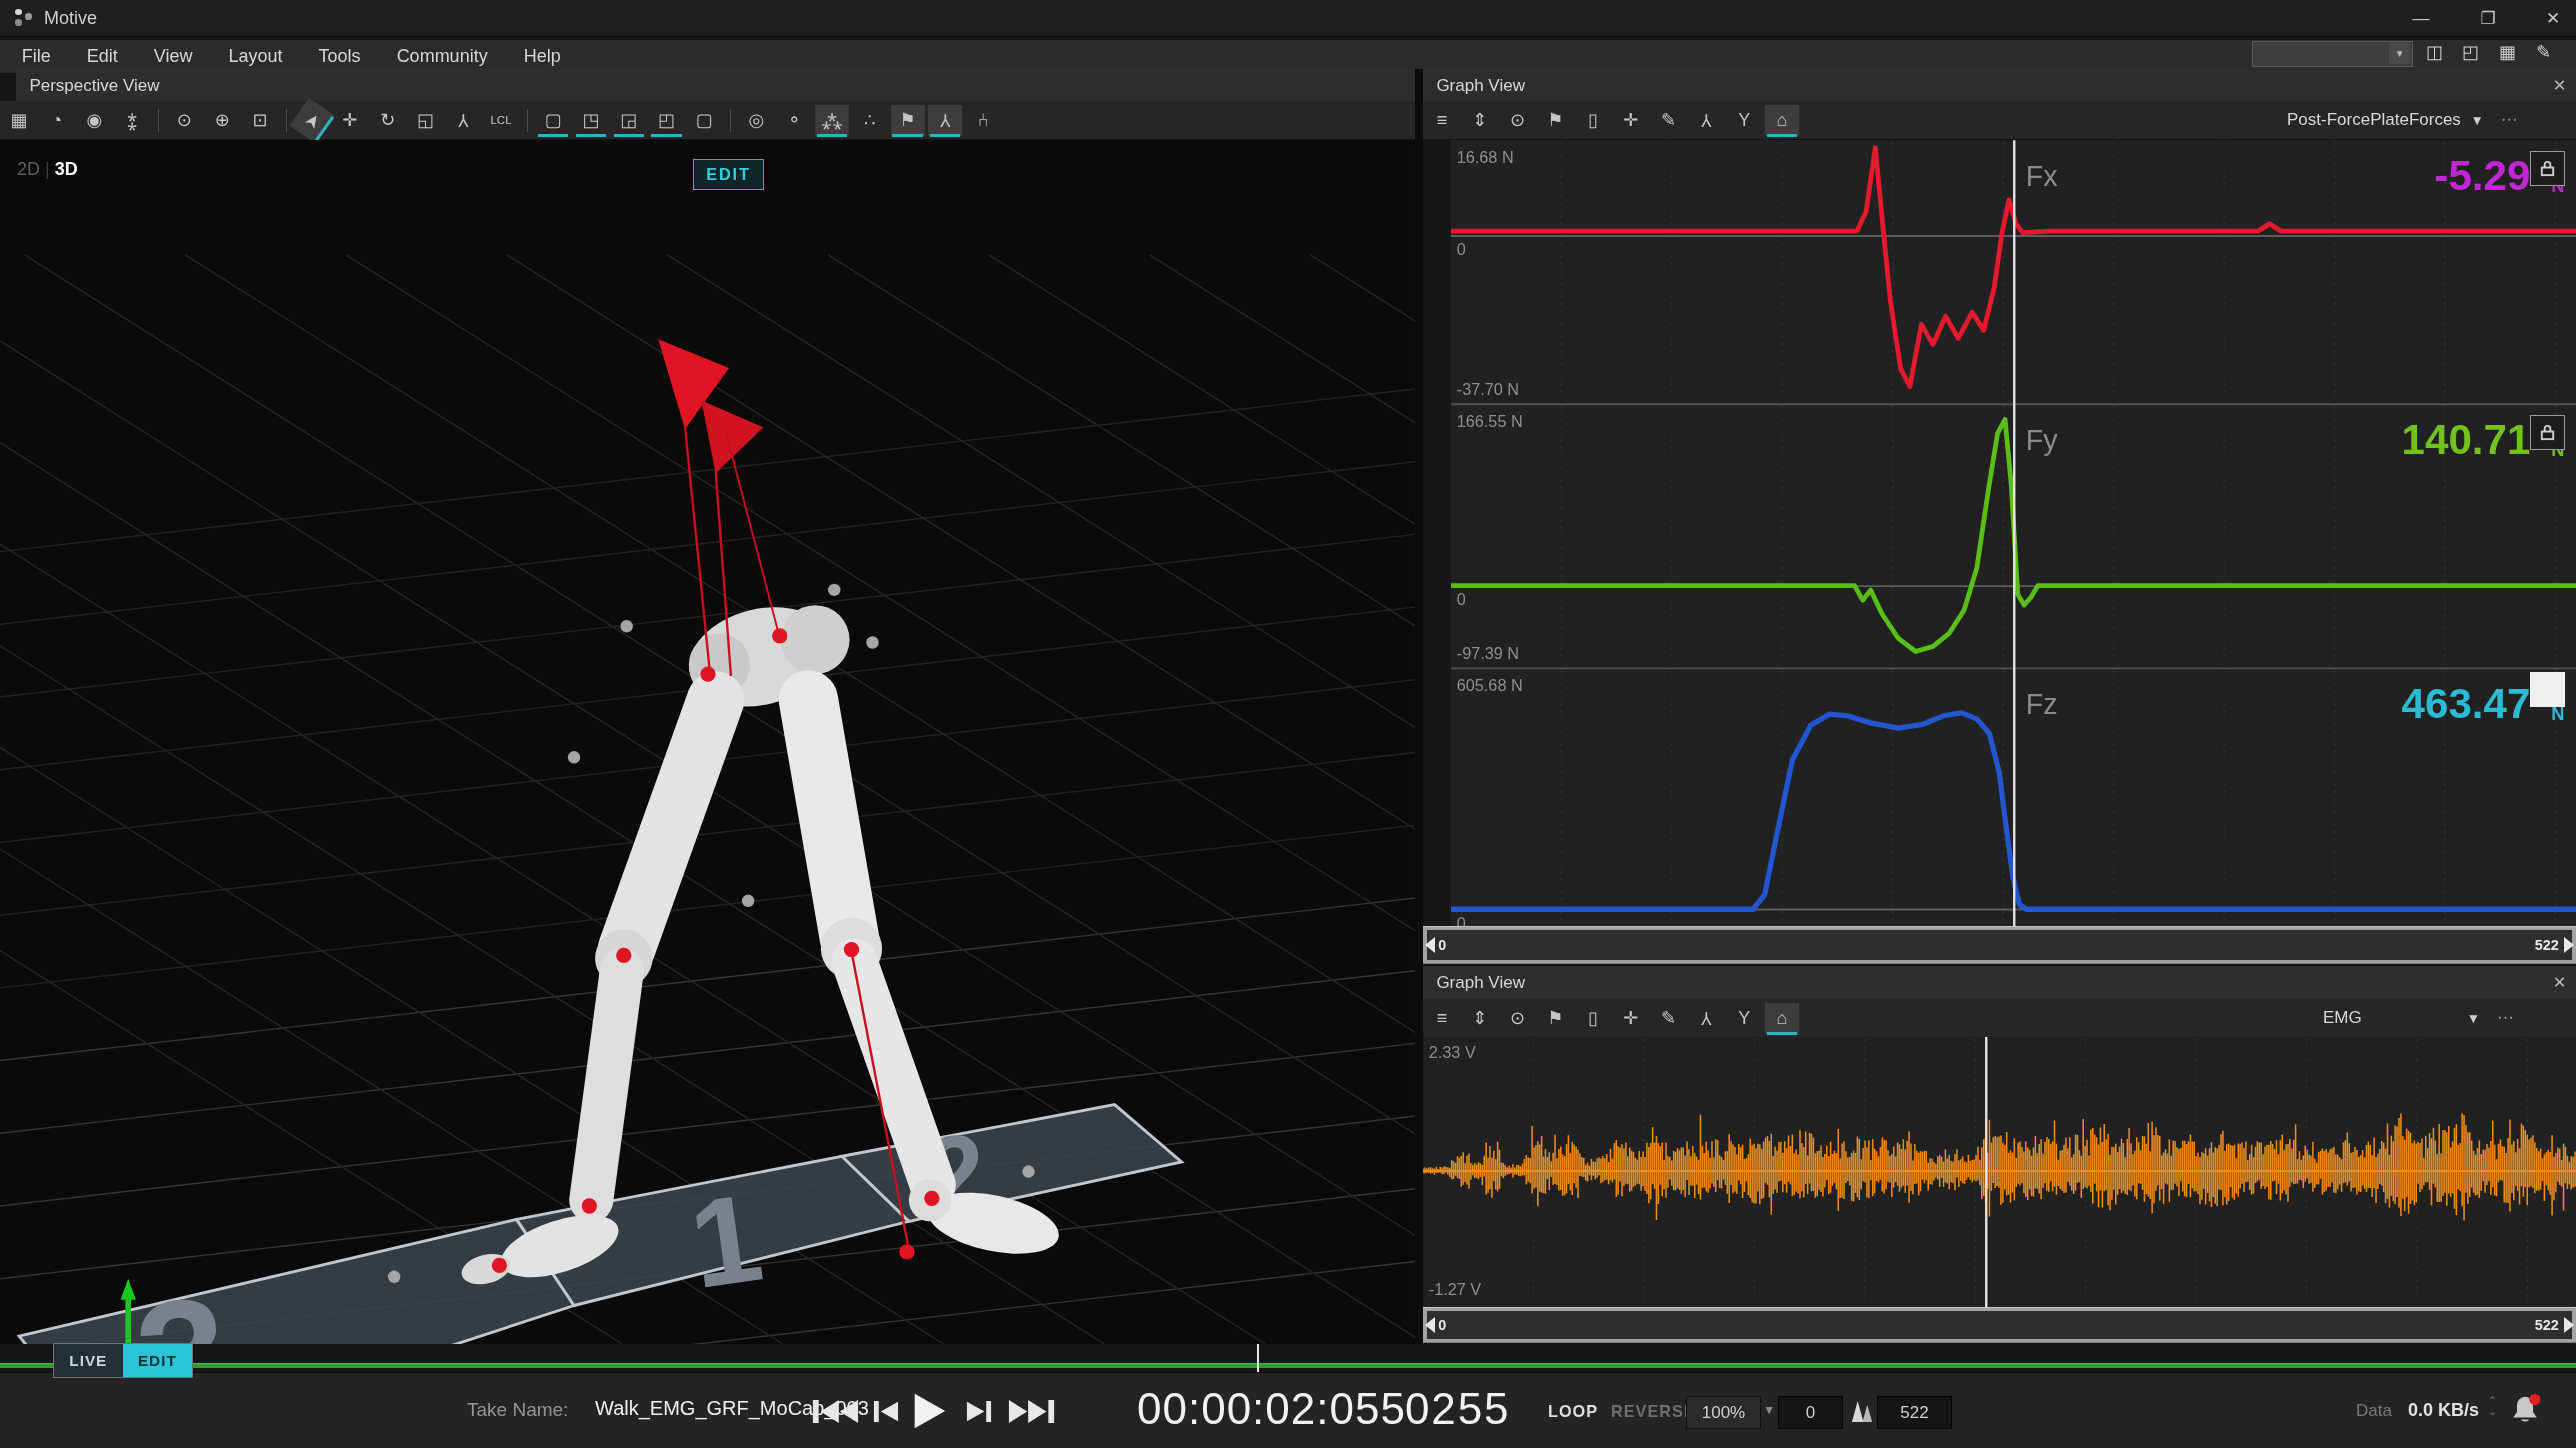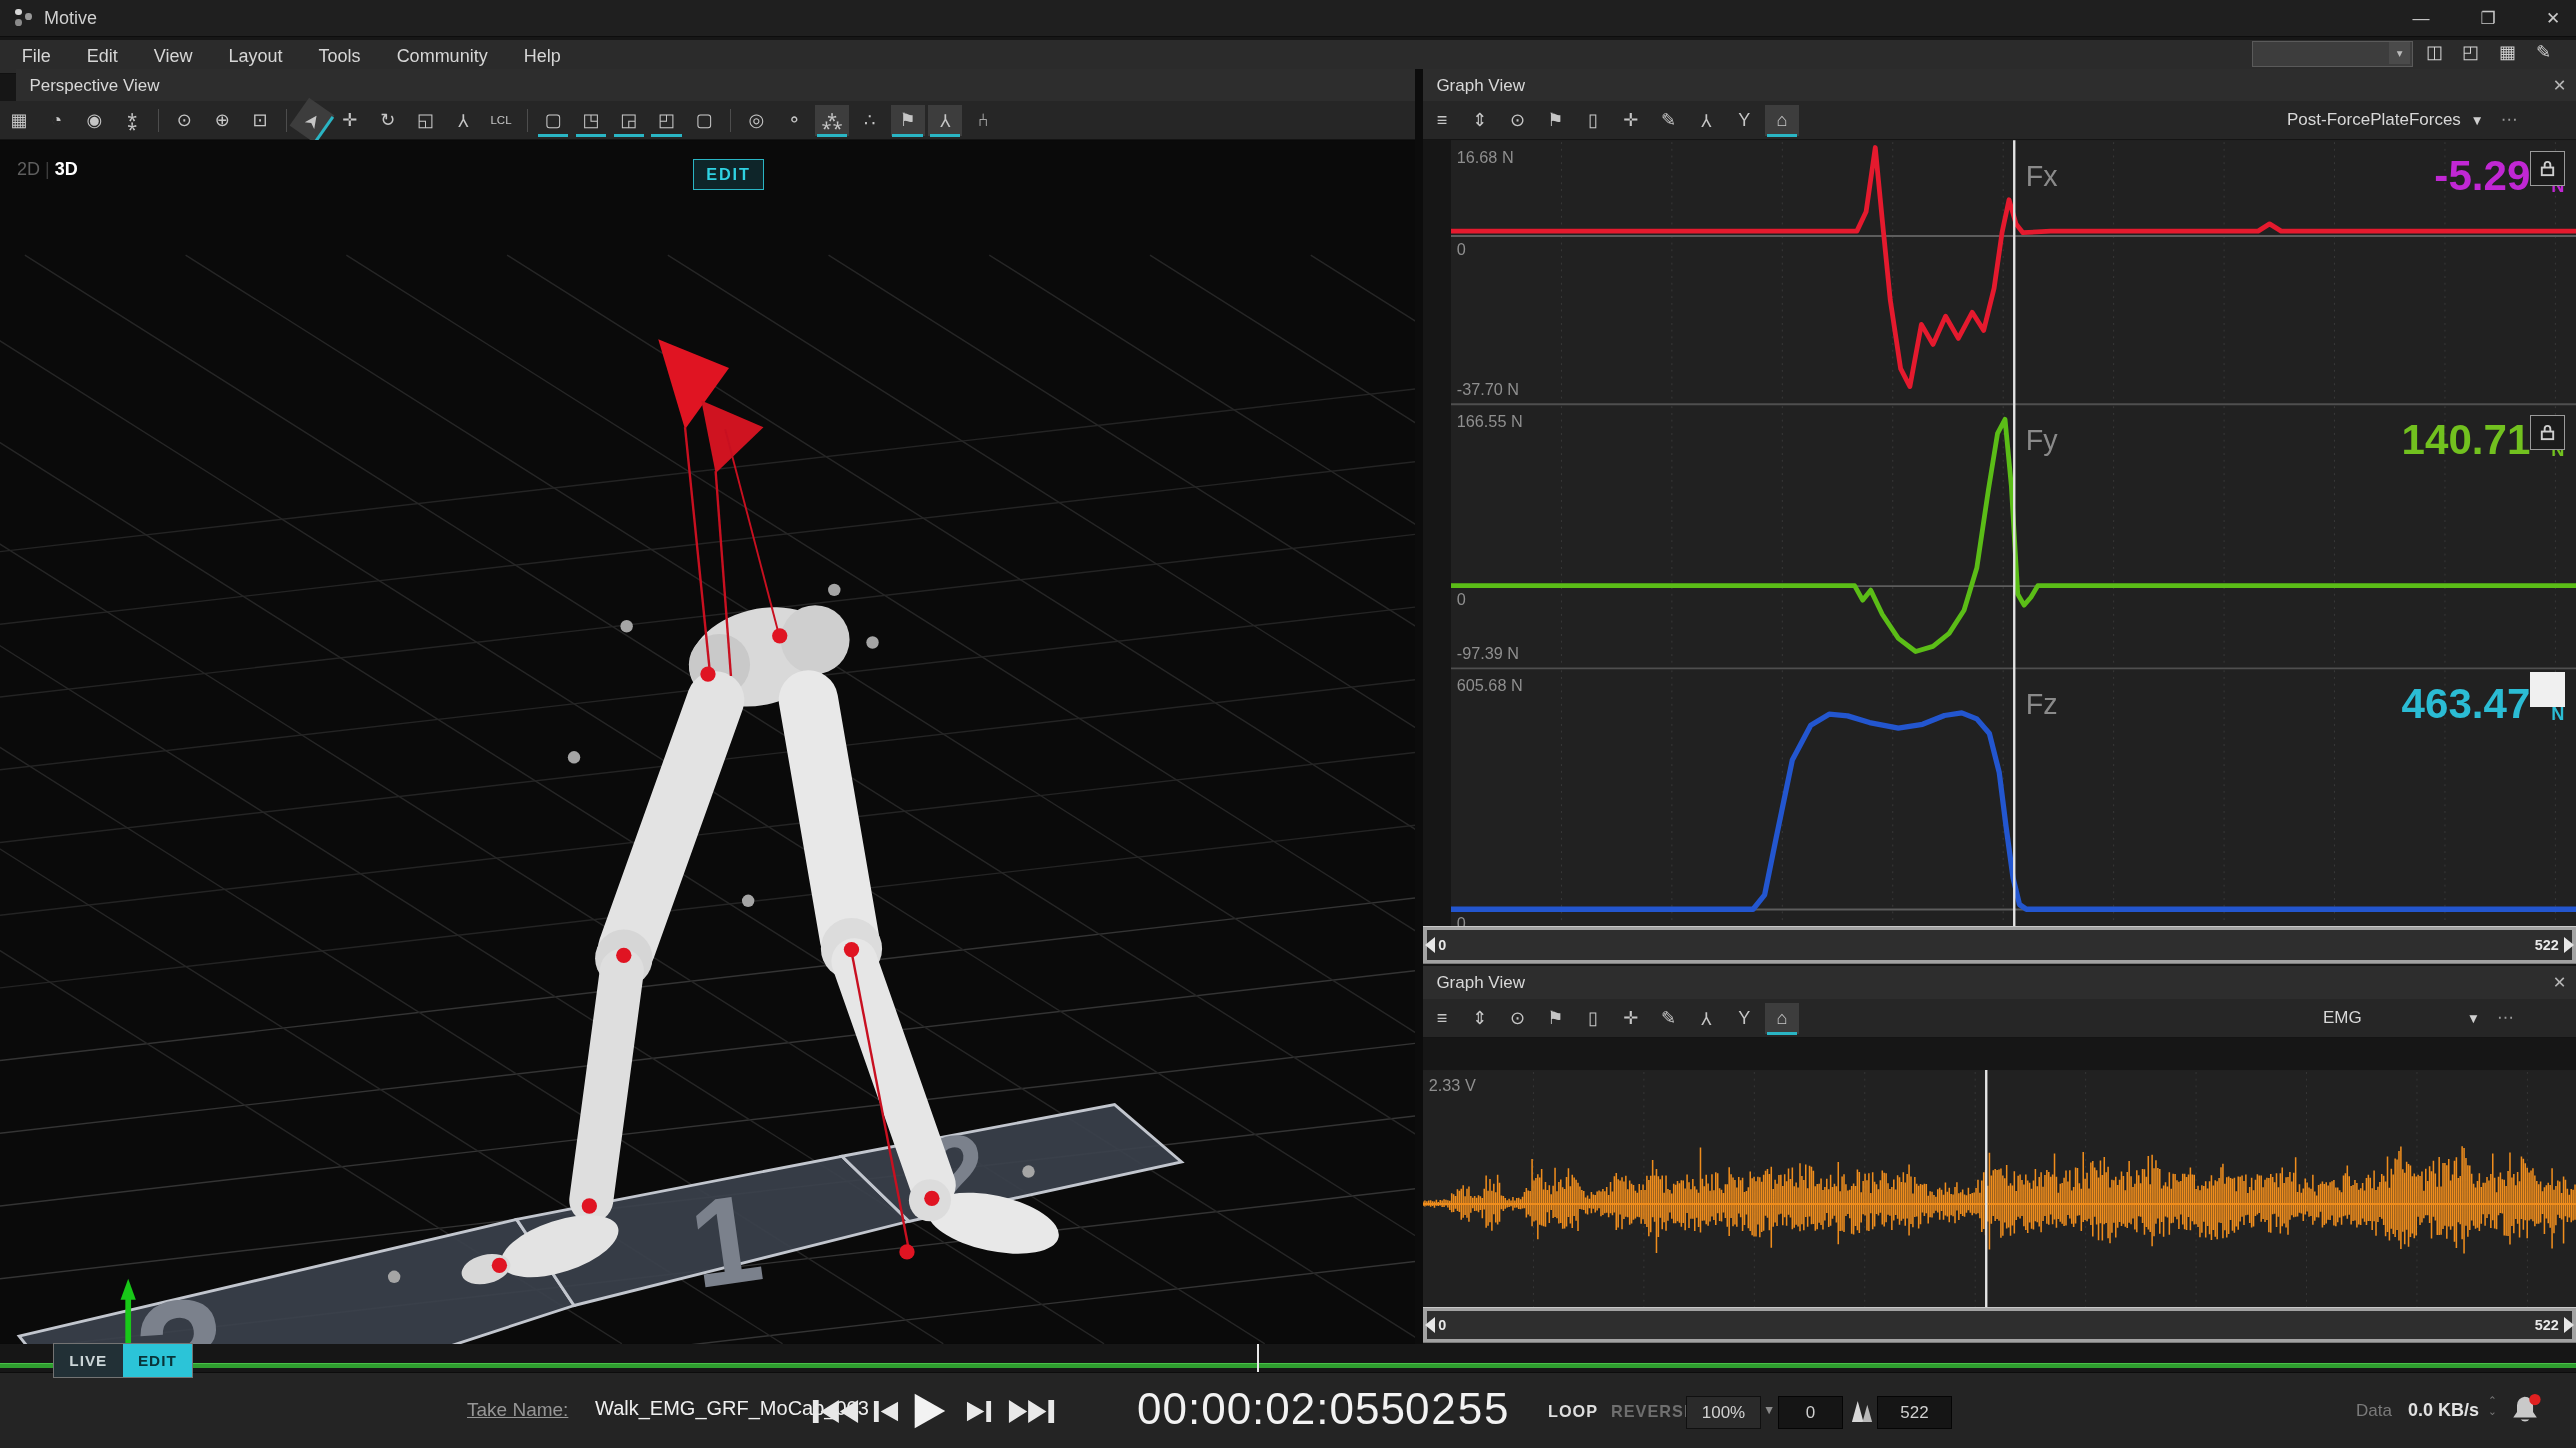--- a/index.html
+++ b/index.html
@@ -53,21 +53,21 @@
      border-top:8.6px solid transparent;border-bottom:8.6px solid transparent;}
   
   #ruler{left:0;top:1344px;width:2576px;height:29px;background:#1d1d1d;border-top:1.9px solid #060606;}
   .ruler-lab{position:absolute;top:2.9px;font-size:14.4px;color:#9a9a9a;transform:translateX(-50%);}
   #progress{left:0;top:1363px;width:2576px;height:3.8px;background:#2f9e2f;border-top:1px solid #49c049;}
   #playhead-ruler{top:1344px;width:1.9px;height:29px;background:#e8e8e8;}
   #controlbar{left:0;top:1372px;width:2576px;height:77px;background:#242424;border-top:1.9px solid #0c0c0c;}
   #live-edit{left:53px;top:1343px;height:33px;border:1px solid #737373;display:flex;}
   #live-btn{background:#223036;color:#ccd6d8;font-size:15.3px;font-weight:bold;line-height:33px;padding:0 15.3px;letter-spacing:1px;}
   #edit-btn{background:#2bc4d8;color:#093439;font-size:15.3px;font-weight:bold;line-height:33px;padding:0 15.3px;letter-spacing:1px;}
-  #take-label{left:467px;top:1399px;font-size:19px;color:#969696;text-decoration:underline;}
+  #take-label{left:467px;top:1399px;font-size:19px;color:#969696;}
   #take-name{left:595px;top:1397px;font-size:20px;color:#efefef;}
   .tr-btn{position:absolute;top:1395px;display:flex;align-items:center;justify-content:center;}
   #timecode{left:1137px;top:1384px;font-size:44px;color:#f2f2f2;letter-spacing:1px;}
   #framenum{left:1405px;top:1384px;font-size:44px;color:#f2f2f2;letter-spacing:1.9px;}
   #loop-btn{left:1548px;top:1402px;font-size:16.3px;font-weight:bold;color:#dedede;letter-spacing:1px;}
   #reverse-btn{left:1611px;top:1402px;font-size:16.3px;font-weight:bold;color:#6f6f6f;letter-spacing:1px;}
   #speed-box{left:1686px;top:1396px;width:73px;height:31px;background:#2a2a2a;border:1px solid #101010;
      font-size:17px;color:#d0d0d0;line-height:31px;text-align:center;}
   #speed-caret{left:1763px;top:1403px;color:#8a8a8a;font-size:12.4px;}
   .range-box{position:absolute;top:1396px;height:31px;background:#151515;border:1px solid #050505;
@@ -349,21 +349,21 @@
       <div class="tool">✛</div>
       <div class="tool">✎</div>
       <div class="tool">⅄</div>
       <div class="tool">Y</div>
       <div class="tool active uline">⌂</div>
     </div>
   <div class="abs selector" style="left:2323px;top:1007px;">
     <span>EMG</span><span class="car" style="margin-left:105px;">▼</span><span class="dots">⋯</span>
   </div>
 
-  <div class="abs plot" style="left:1423px;top:1070px;width:1153px;height:270px;">
+  <div class="abs plot" style="left:1423px;top:1037px;width:1153px;height:270px;">
     <svg id="g2svg" width="1153" height="270" viewBox="0 0 1205 282">
         <rect x="0" y="0" width="1205" height="282" fill="#212121"></rect>
         <line x1="115.42145593869732" y1="2" x2="115.42145593869732" y2="280" stroke="#383838" stroke-dasharray="2,5"></line>
         <line x1="230.84291187739464" y1="2" x2="230.84291187739464" y2="280" stroke="#383838" stroke-dasharray="2,5"></line>
         <line x1="346.264367816092" y1="2" x2="346.264367816092" y2="280" stroke="#383838" stroke-dasharray="2,5"></line>
         <line x1="461.6858237547893" y1="2" x2="461.6858237547893" y2="280" stroke="#383838" stroke-dasharray="2,5"></line>
         <line x1="577.1072796934866" y1="2" x2="577.1072796934866" y2="280" stroke="#383838" stroke-dasharray="2,5"></line>
         <line x1="692.528735632184" y1="2" x2="692.528735632184" y2="280" stroke="#383838" stroke-dasharray="2,5"></line>
         <line x1="807.9501915708813" y1="2" x2="807.9501915708813" y2="280" stroke="#383838" stroke-dasharray="2,5"></line>
         <line x1="923.3716475095787" y1="2" x2="923.3716475095787" y2="280" stroke="#383838" stroke-dasharray="2,5"></line>

